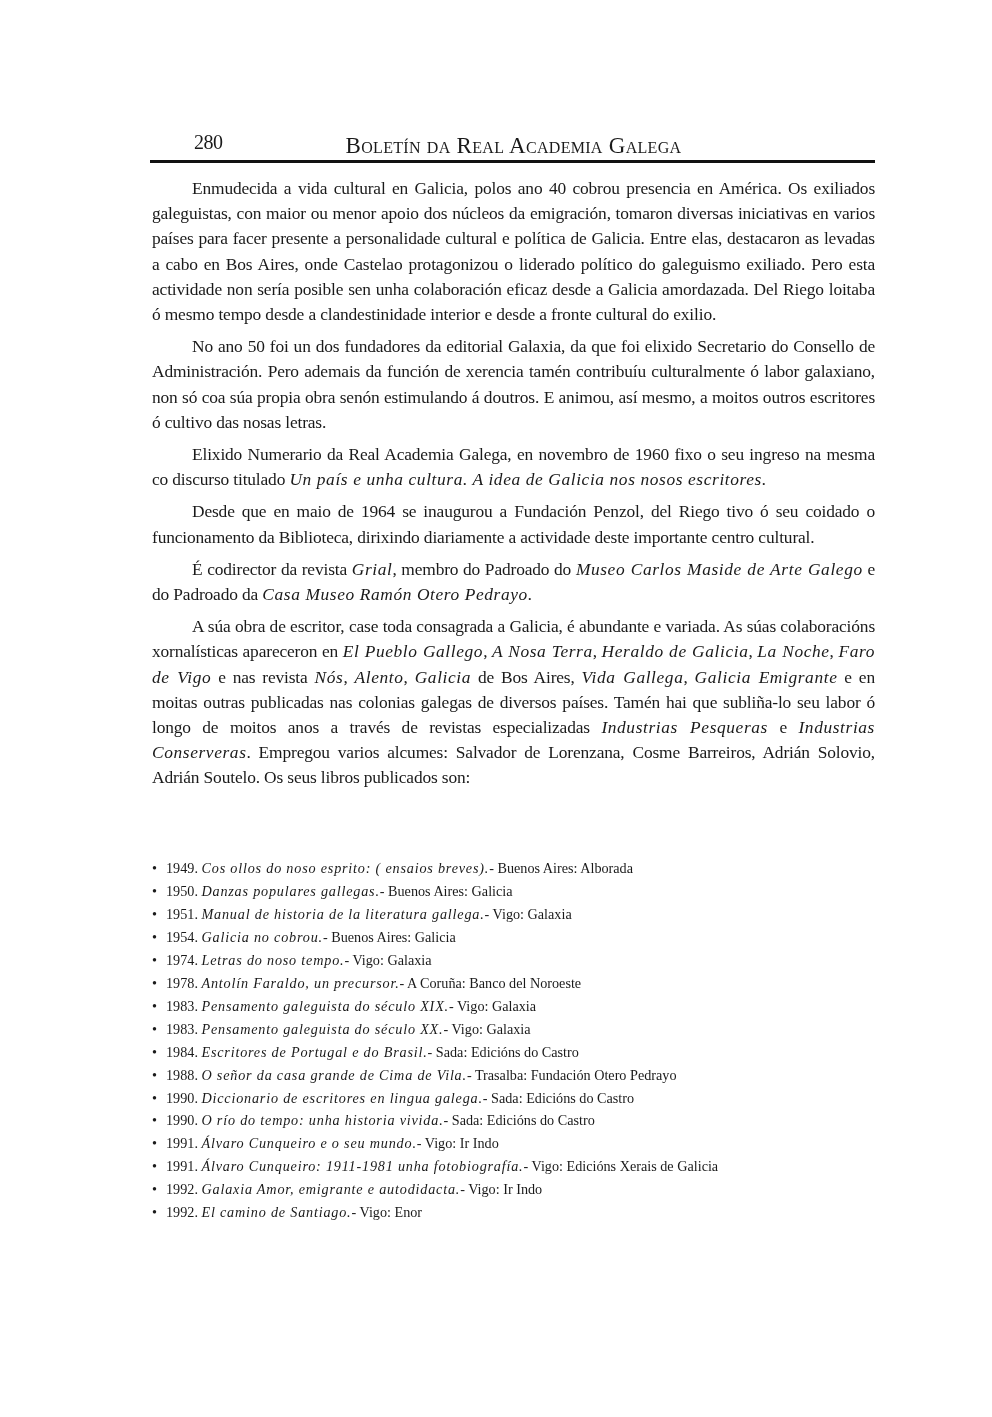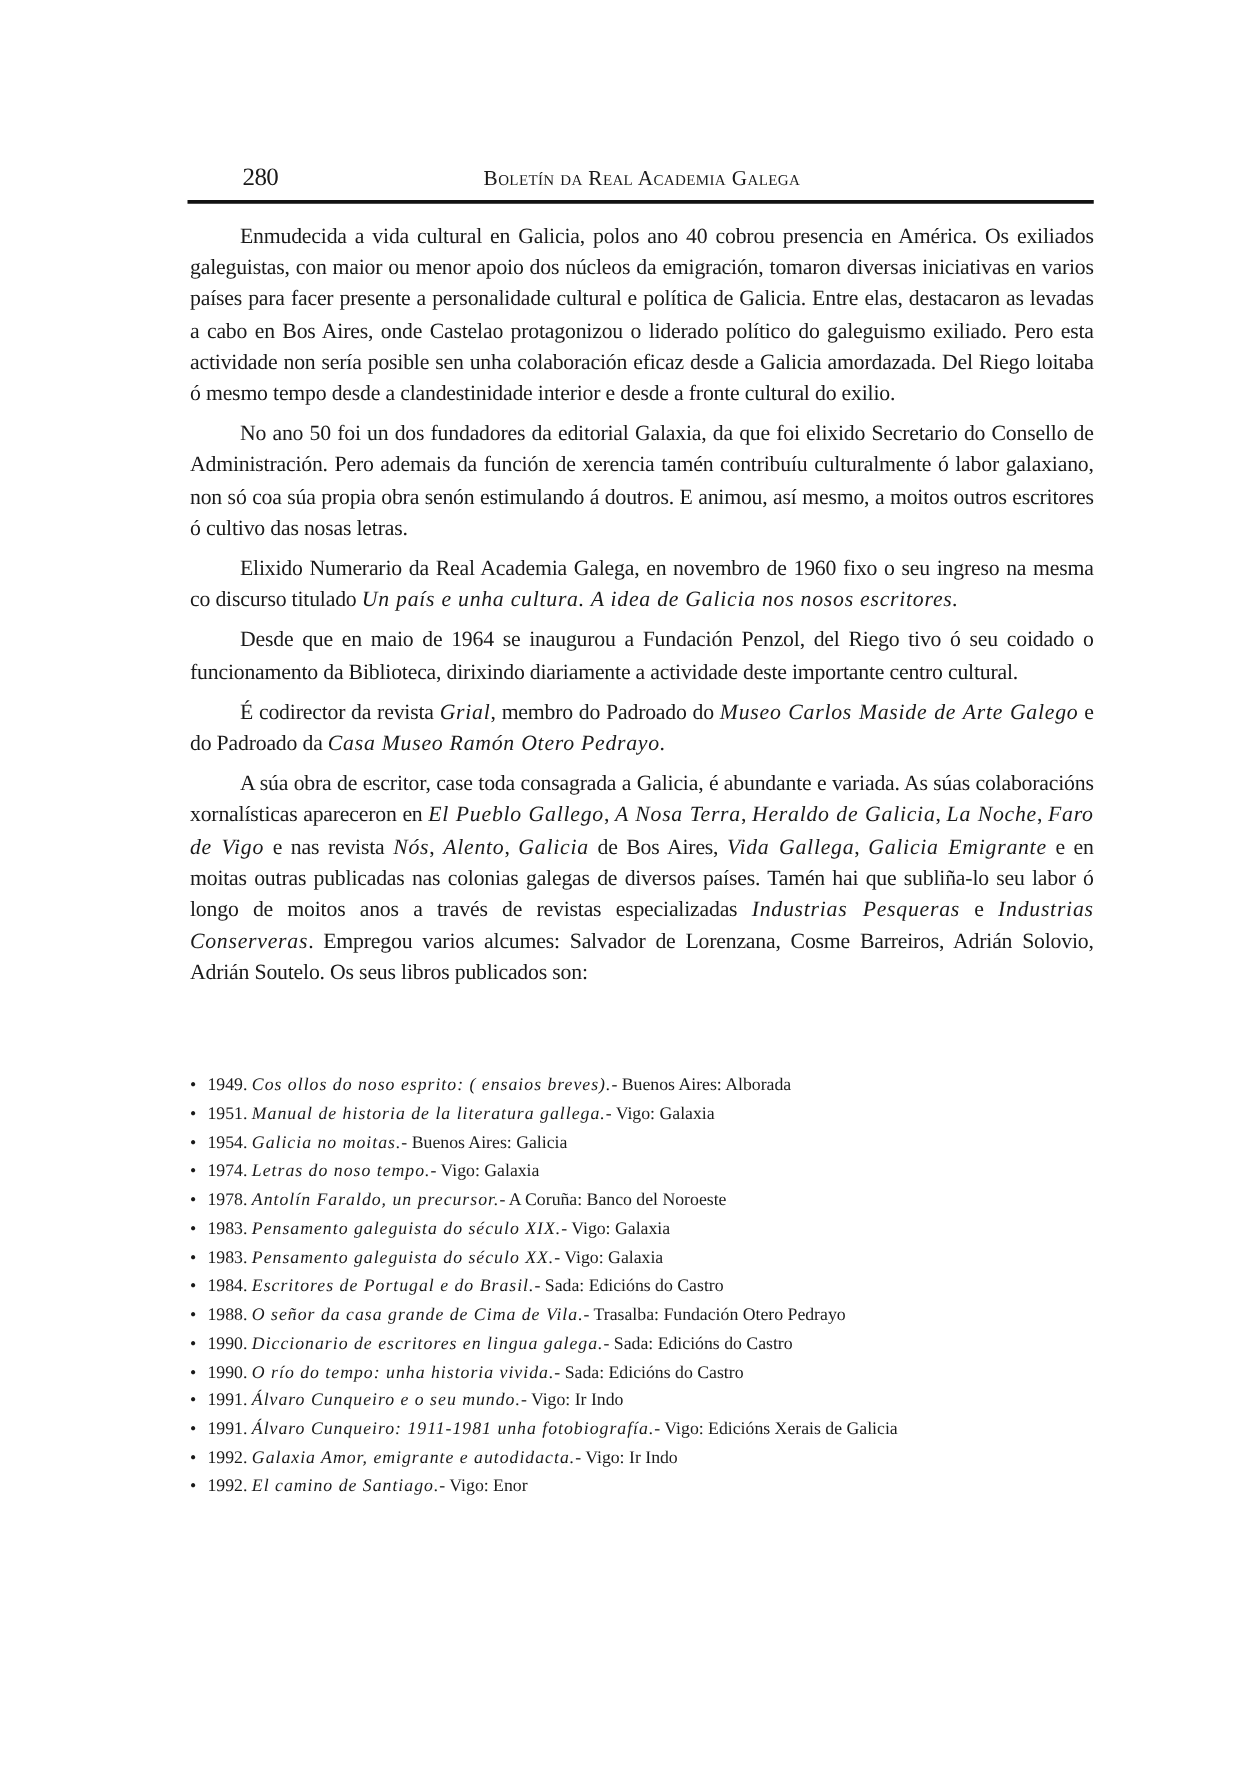--- a/index.html
+++ b/index.html
@@ -1,21 +1,21 @@
 <!DOCTYPE html>
 <html><head>
 <meta charset="utf-8">
 <style>
   html, body { margin:0; padding:0; background:#ffffff; }
   body { width:992px; height:1417px; position:relative; overflow:hidden;
          font-family:"Liberation Serif", "DejaVu Serif", serif; color:#1a1a1a; }
   .page { position:absolute; left:152px; top:0; width:723px; }
   .header { position:absolute; left:0; top:131px; width:723px; height:30px; }
   .page-number { position:absolute; left:0; top:0; font-size:20px; letter-spacing:-0.5px;margin-left:42px; }
-  .running-title { position:absolute; left:0; right:0; top:2px; text-align:center; font-size:17px;
+  .running-title { position:absolute; left:0; right:0; top:2px; text-align:center; font-size:23px;
                    font-variant:small-caps; letter-spacing:0.3px; }
   .rule { position:absolute; left:-2px; top:160px; width:725px; height:3px; background:#111; }
   .body { position:absolute; left:0; top:176px; width:723px; font-size:17.4px; line-height:25.2px; }
   .body p { margin:0 0 7px 0; text-indent:40px; text-align:justify; letter-spacing:-0.15px; }
   .body i { font-family:"Liberation Serif", serif; letter-spacing:0.6px; }
   .books { position:absolute; left:0; top:857px; list-style:none; margin:0; padding:0; font-size:14.2px; line-height:22.95px; }
   .books li { white-space:nowrap; }
   .bullet { display:inline-block; width:14px; }
   .books i { letter-spacing:0.8px;font-style:italic; }
 </style>
@@ -33,22 +33,23 @@
       <p><span>Enmudecida a vida cultural en Galicia, polos ano 40 cobrou presencia en América. Os exiliados galeguistas, con maior ou menor apoio dos núcleos da emigración, tomaron diversas iniciativas en varios países para facer presente a personalidade cultural e política de Galicia. Entre elas, destacaron as levadas a cabo en Bos Aires, onde Castelao protagonizou o liderado político do galeguismo exiliado. Pero esta actividade  non sería posible sen unha colaboración eficaz desde a Galicia amordazada. Del Riego loitaba ó mesmo tempo desde a clandestinidade interior e desde a  fronte cultural do exilio.</span></p>
       <p><span>No ano 50 foi un dos fundadores da editorial Galaxia, da que foi elixido Secretario do Consello de Administración. Pero ademais da función de xerencia tamén contribuíu cultural­mente ó labor galaxiano, non só coa súa propia obra senón estimulando á doutros. E animou, así mesmo, a moitos outros escritores ó cultivo das nosas letras.</span></p>
       <p><span>Elixido Numerario da Real Academia Galega, en novembro de 1960 fixo o seu ingreso na mesma co discurso titulado </span><i>Un país e unha cultura. A idea de Galicia nos nosos escritores.</i></p>
       <p><span>Desde que en maio de 1964 se inaugurou a Fundación Penzol, del Riego tivo ó seu coida­do o funcionamento da Biblioteca, dirixindo diariamente a actividade deste importante centro cultural.</span></p>
       <p><span>É codirector da revista </span><i>Grial</i><span>, membro do Padroado do </span><i>Museo Carlos Maside de Arte Gale­go</i><span> e do Padroado da </span><i>Casa Museo Ramón Otero Pedrayo.</i></p>
       <p><span>A súa obra de escritor, case toda consagrada a Galicia, é abundante e variada. As súas colaboracións xornalísticas apareceron en </span><i>El Pueblo Gallego</i><span>, </span><i>A Nosa Terra</i><span>, </span><i>Heraldo de Galicia</i><span>, </span><i>La Noche</i><span>, </span><i>Faro de Vigo</i><span> e nas revista </span><i>Nós</i><span>, </span><i>Alento</i><span>, </span><i>Galicia</i><span> de Bos Aires, </span><i>Vida Gallega</i><span>, </span><i>Galicia Emigrante</i><span> e en moitas outras publicadas nas colonias galegas de diversos países. Tamén hai que subliña-lo seu labor ó longo de moitos anos a través de revistas especializadas </span><i>Industrias Pesqueras</i><span> e </span><i>Industrias Conserveras</i><span>. Empregou varios alcumes: Salvador de Loren­zana, Cosme Barreiros, Adrián Solovio, Adrián Soutelo. Os seus libros publicados son:</span></p>
     </div>
 
   <ul class="books" id="books">
       <li><span class="bullet">•</span><span>1949. </span><i>Cos ollos do noso esprito: ( ensaios breves).</i><span>- Buenos Aires: Alborada</span></li>
+      <li><span class="bullet">•</span><span>1950. </span><i>Danzas populares gallegas.</i><span>- Buenos Aires: Galicia</span></li>
       <li><span class="bullet">•</span><span>1951. </span><i>Manual de historia de la literatura gallega.</i><span>- Vigo: Galaxia</span></li>
-      <li><span class="bullet">•</span><span>1954. </span><i>Galicia no moitas.</i><span>- Buenos Aires: Galicia</span></li>
+      <li><span class="bullet">•</span><span>1954. </span><i>Galicia no cobrou.</i><span>- Buenos Aires: Galicia</span></li>
       <li><span class="bullet">•</span><span>1974. </span><i>Letras do noso tempo.</i><span>- Vigo: Galaxia</span></li>
       <li><span class="bullet">•</span><span>1978. </span><i>Antolín Faraldo, un precursor.</i><span>- A Coruña: Banco del Noroeste</span></li>
       <li><span class="bullet">•</span><span>1983. </span><i>Pensamento galeguista do século XIX.</i><span>- Vigo: Galaxia</span></li>
       <li><span class="bullet">•</span><span>1983. </span><i>Pensamento galeguista do século XX.</i><span>- Vigo: Galaxia</span></li>
       <li><span class="bullet">•</span><span>1984. </span><i>Escritores de Portugal e do Brasil.</i><span>- Sada: Edicións do Castro</span></li>
       <li><span class="bullet">•</span><span>1988. </span><i>O señor da casa grande de Cima de Vila.</i><span>- Trasalba: Fundación Otero Pedrayo</span></li>
       <li><span class="bullet">•</span><span>1990. </span><i>Diccionario de escritores en lingua galega.</i><span>- Sada: Edicións do Castro</span></li>
       <li><span class="bullet">•</span><span>1990. </span><i>O río do tempo: unha historia vivida.</i><span>- Sada: Edicións do Castro</span></li>
       <li><span class="bullet">•</span><span>1991. </span><i>Álvaro Cunqueiro e o seu mundo.</i><span>- Vigo: Ir Indo</span></li>
       <li><span class="bullet">•</span><span>1991. </span><i>Álvaro Cunqueiro: 1911-1981 unha fotobiografía.</i><span>- Vigo: Edicións Xerais de Galicia</span></li>

